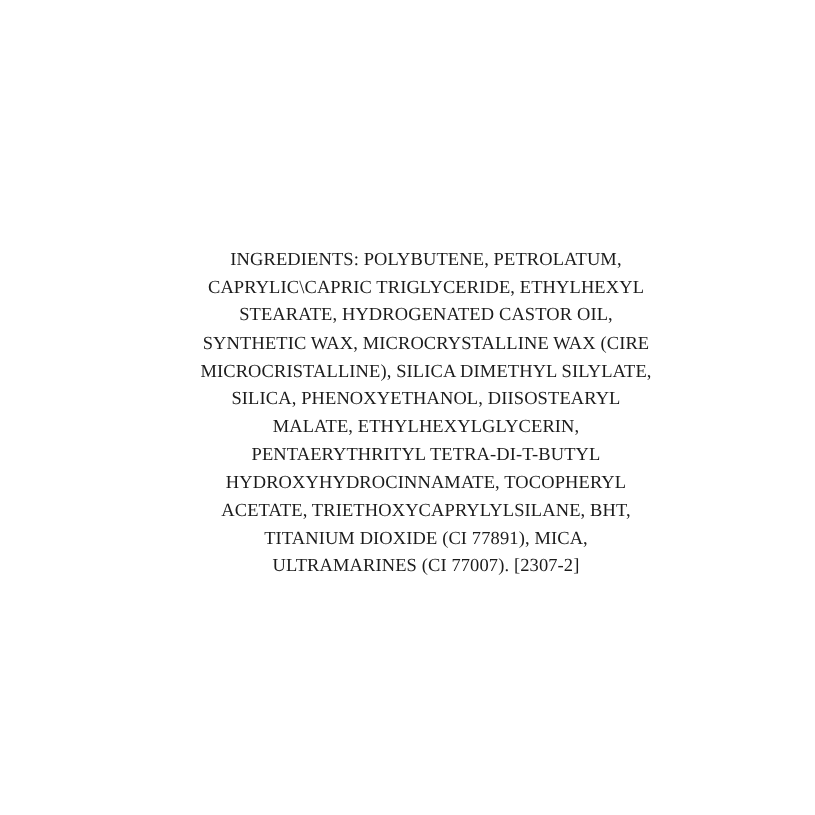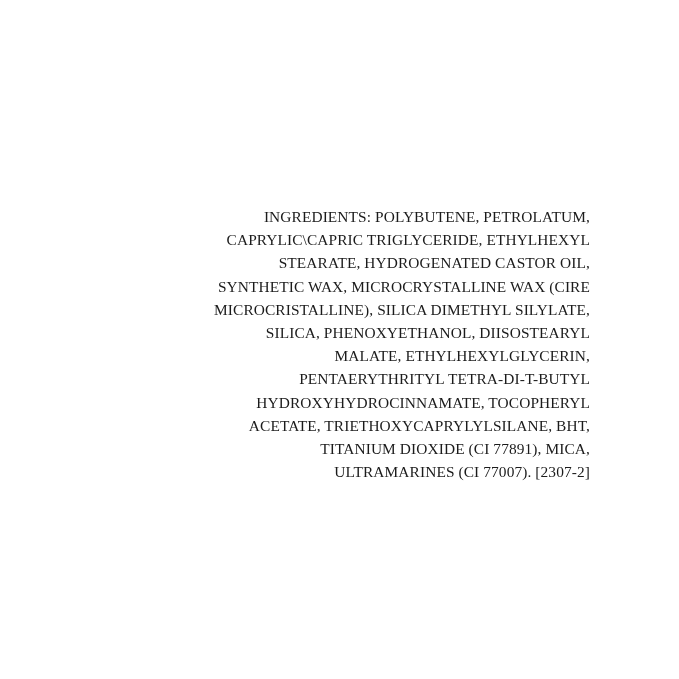--- a/index.html
+++ b/index.html
@@ -26,21 +26,21 @@
     top: 205px;
     width: 470px;
   }
   .ingredients-text {
     font-family: "Liberation Serif", serif;
     font-size: 15.4px;
     line-height: 23.2px;
     letter-spacing: 0.1px;
     color: #1b1b1b;
     white-space: pre-line;
-    text-align: right;
+    text-align: center;
     margin: 0;
   }
 </style>
 </head>
 <body>
 
 <div class="page">
   <div class="ingredients-block">
     <p class="ingredients-text">INGREDIENTS: POLYBUTENE, PETROLATUM,
 CAPRYLIC\CAPRIC TRIGLYCERIDE, ETHYLHEXYL

